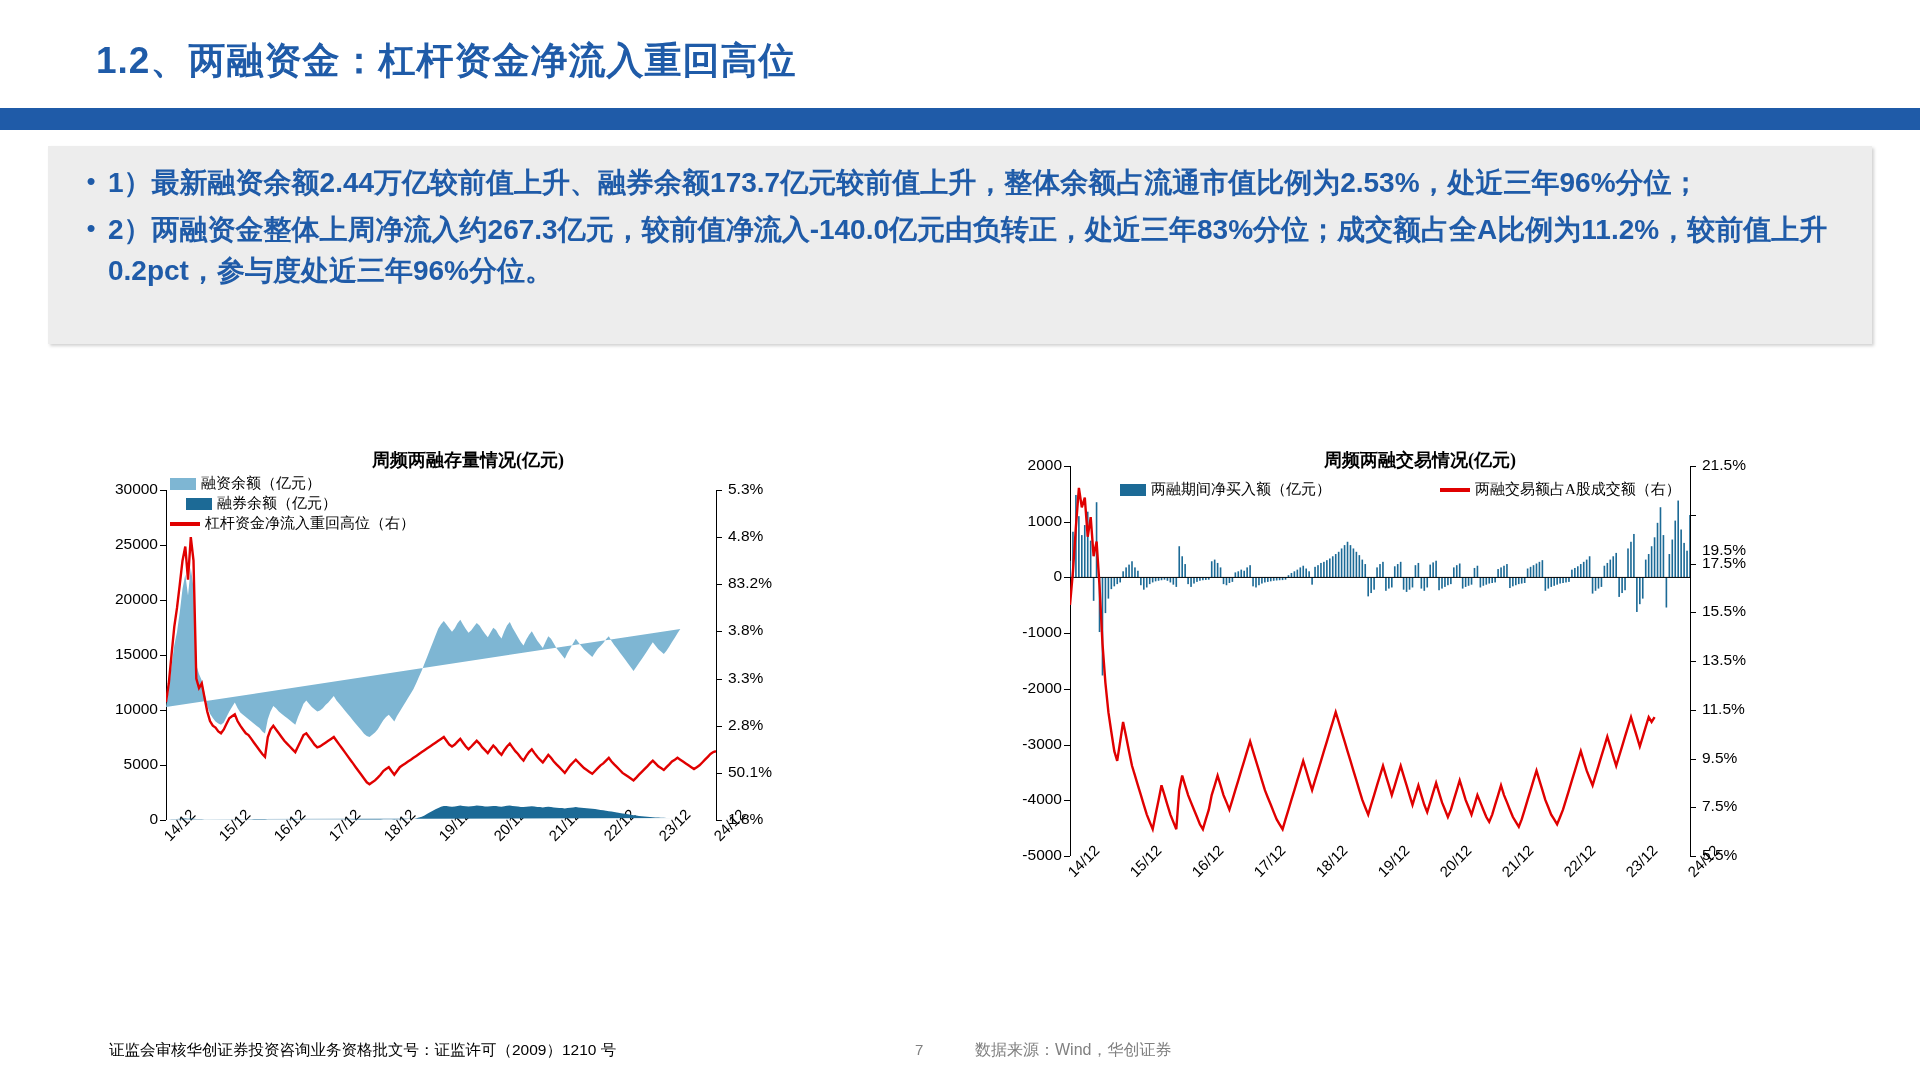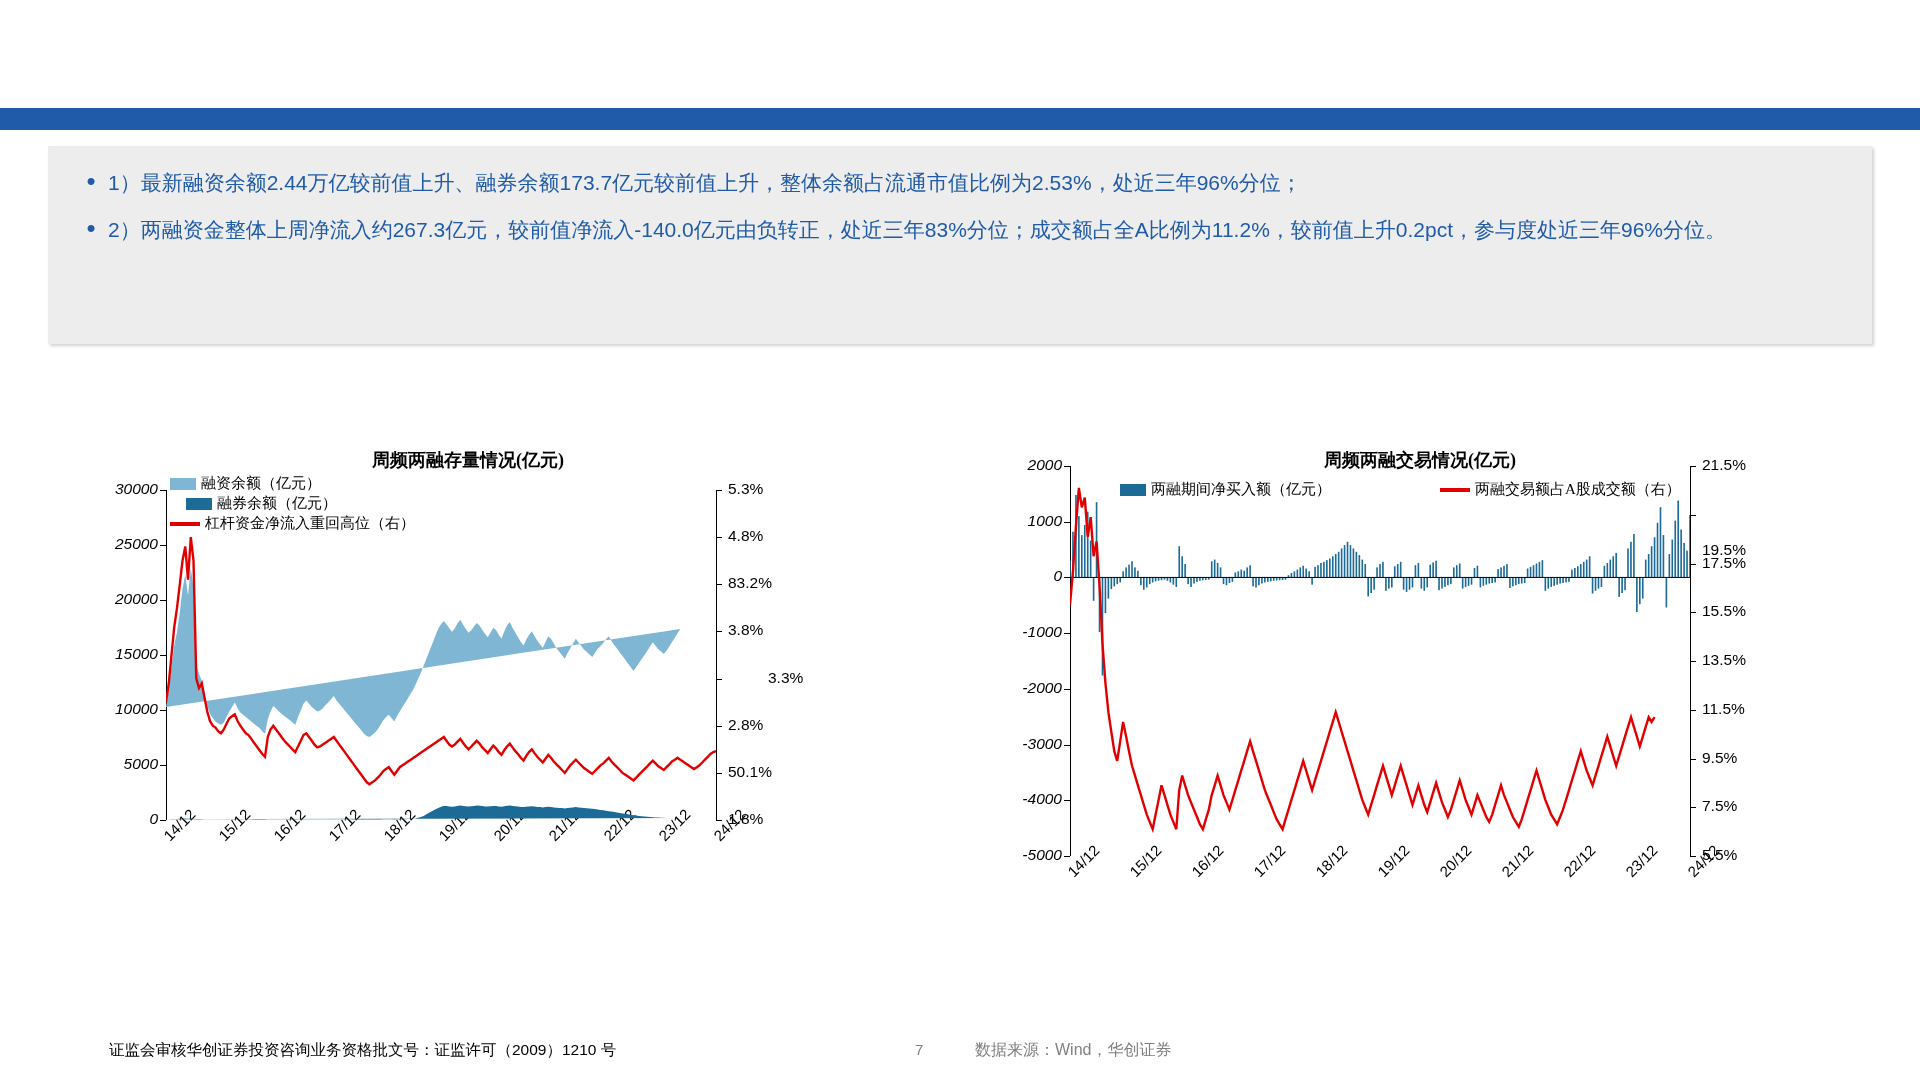--- a/index.html
+++ b/index.html
@@ -20,48 +20,49 @@
   .logo-cn{font-size:30px;font-weight:bold;color:#111;letter-spacing:2px;}
   .logo-en{font-size:11px;font-weight:bold;color:#111;letter-spacing:0.5px;margin-top:3px;}
   .logo-divider{position:absolute;right:10px;top:62px;width:300px;height:3px;background:#1F5BA8;}
   .logo-sub{position:absolute;right:12px;top:70px;width:300px;text-align:center;font-size:21px;color:#1F5BA8;letter-spacing:9px;font-family:"Liberation Serif",serif;}
 
   
   .callout{position:absolute;left:48px;top:146px;width:1824px;height:198px;background:#EDEDED;box-shadow:2px 2px 3px rgba(0,0,0,0.18);}
   .bullets{padding:16px 26px 0 26px;}
   .bullet{display:flex;align-items:flex-start;margin-bottom:6px;}
   .bullet .dot{color:#1F5BA8;font-size:26px;line-height:38px;width:34px;flex:0 0 34px;text-align:center;}
-  .bullet .btxt{font-size:21px;font-weight:normal;color:#1F5BA8;line-height:41px;letter-spacing:0px;}
+  .bullet .btxt{font-size:28px;font-weight:bold;color:#1F5BA8;line-height:41px;letter-spacing:0px;}
 
   
   .chart-box{position:absolute;background:#fff;}
   .chart-title{position:absolute;width:100%;text-align:center;font-size:18px;font-weight:bold;color:#000;font-family:"Liberation Serif",serif;}
   .legend-row{position:absolute;display:flex;align-items:center;gap:5px;font-size:15px;color:#000;font-family:"Liberation Serif",serif;white-space:nowrap;}
   .sw-box{width:26px;height:12px;display:inline-block;}
   .sw-line{width:30px;height:4px;display:inline-block;background:#E00000;}
 
   .axis-lbl{position:absolute;font-size:15.5px;color:#000;font-family:"Liberation Sans",sans-serif;white-space:nowrap;}
-  .ylab-l{text-align:right;font-style:italic;}
+  .ylab-l{text-align:right;}
   .ylab-r{text-align:left;}
   .tick{position:absolute;background:#000;height:1px;width:6px;}
   .axis-line{position:absolute;background:#000;width:1px;}
   .xlab{position:absolute;font-size:15px;color:#000;transform:rotate(-45deg);transform-origin:left top;white-space:nowrap;}
 
   .plot{position:absolute;overflow:hidden;}
   .plot svg{display:block;}
 
   
   .footer-left{position:absolute;left:72px;top:1040px;font-size:15.5px;color:#000;white-space:nowrap;margin-left:37px;}
   .footer-page{position:absolute;left:915px;top:1041px;font-size:15px;color:#808080;}
   .footer-src{position:absolute;left:975px;top:1040px;font-size:16px;color:#808080;white-space:nowrap;}
 </style>
 </head>
 <body>
 
 <div class="header">
+  <div class="title">1.2、两融资金：杠杆资金净流入重回高位</div>
   <div class="header-rule"></div>
 
 </div>
 
 <div class="callout">
   <div class="bullets">
     <div class="bullet">
       <span class="dot">•</span>
       <span class="btxt">1）最新融资余额2.44万亿较前值上升、融券余额173.7亿元较前值上升，整体余额占流通市值比例为2.53%，处近三年96%分位；</span>
     </div>
@@ -105,21 +106,21 @@
       <div class="axis-lbl ylab-l" style="left:26px;top:87px;width:84px;text-align:right;">25000</div>
       <div class="tick" style="left:112px;top:42px;"></div>
       <div class="axis-lbl ylab-l" style="left:26px;top:32px;width:84px;text-align:right;">30000</div>
       <div class="tick" style="left:668px;top:372px;"></div>
       <div class="axis-lbl ylab-r" style="left:680px;top:362px;">1.8%</div>
       <div class="tick" style="left:668px;top:324.8571428571429px;"></div>
       <div class="axis-lbl ylab-r" style="left:680px;top:314.8571428571429px;">50.1%</div>
       <div class="tick" style="left:668px;top:277.7142857142857px;"></div>
       <div class="axis-lbl ylab-r" style="left:680px;top:267.7142857142857px;">2.8%</div>
       <div class="tick" style="left:668px;top:230.57142857142858px;"></div>
-      <div class="axis-lbl ylab-r" style="left:680px;top:220.57142857142858px;margin-left:40px;">3.3%</div>
+      <div class="axis-lbl ylab-r" style="left:680px;top:220.57142857142858px;">3.3%</div>
       <div class="tick" style="left:668px;top:183.42857142857144px;"></div>
       <div class="axis-lbl ylab-r" style="left:680px;top:173.42857142857144px;">3.8%</div>
       <div class="tick" style="left:668px;top:136.28571428571428px;"></div>
       <div class="axis-lbl ylab-r" style="left:680px;top:126.28571428571428px;">83.2%</div>
       <div class="tick" style="left:668px;top:89.14285714285717px;"></div>
       <div class="axis-lbl ylab-r" style="left:680px;top:79.14285714285717px;">4.8%</div>
       <div class="tick" style="left:668px;top:42px;"></div>
       <div class="axis-lbl ylab-r" style="left:680px;top:32px;">5.3%</div>
       <div class="xlab" style="left:112px;top:384px;">14/12</div>
       <div class="xlab" style="left:167px;top:384px;">15/12</div>

